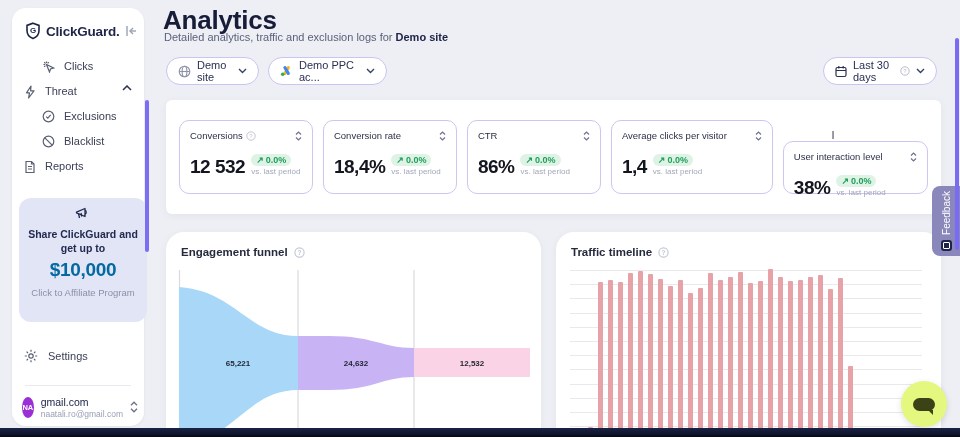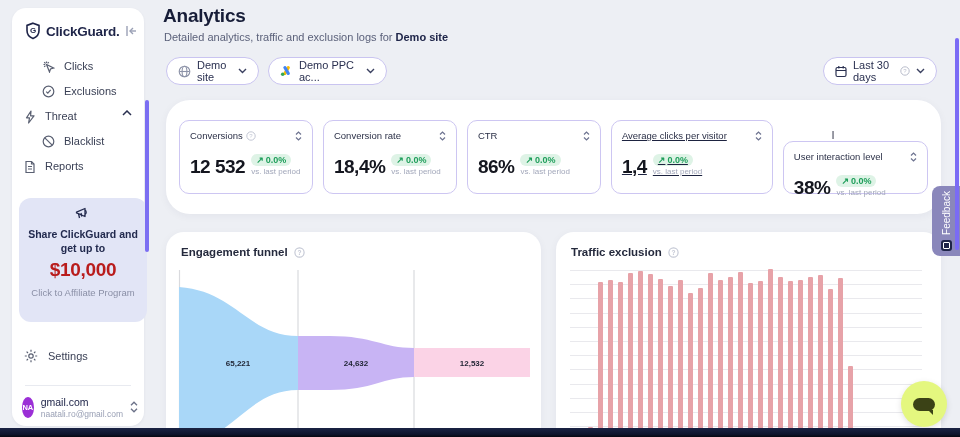--- a/index.html
+++ b/index.html
@@ -15,42 +15,42 @@
   .sidebar{position:absolute;left:12px;top:8px;width:132px;height:418px;background:#fff;border-radius:14px;box-shadow:0 1px 3px rgba(30,35,70,.06);}
   .logo-row{position:absolute;left:13px;top:14px;right:8px;display:flex;align-items:center;gap:5px;}
   .logo-text{font-size:13.5px;font-weight:bold;color:#1e2448;letter-spacing:-.2px;}
   .collapse{margin-left:auto;color:#9aa0b5;}
   .nav{position:absolute;left:0;top:52px;right:0;}
   .nav-item{display:flex;align-items:flex-start;gap:9px;height:25px;padding:0 12px;font-size:11px;color:#3b4156;cursor:pointer;}
   .nav-item.sub{padding-left:30px;}
   .nav-item .chev{margin-left:auto;color:#2a3050;}
   .promo{position:absolute;left:7px;top:190px;width:128px;height:124px;background:#e2e5f6;border-radius:12px;text-align:center;padding-top:8px;box-sizing:border-box;}
   .promo-title{font-size:10.5px;font-weight:bold;color:#222a4e;line-height:1.3;margin-top:3px;}
-  .promo-amount{font-size:19px;font-weight:bold;color:#b91c1c;margin-top:4px;letter-spacing:-.3px;}
+  .promo-amount{font-size:19px;font-weight:bold;color:#0369a1;margin-top:4px;letter-spacing:-.3px;}
   .share-btn{margin:7px auto 0;width:92px;height:20px;border:1px solid #6a6f9a;border-radius:11px;background:rgba(255,255,255,.55);display:flex;align-items:center;justify-content:center;gap:5px;font-size:10.5px;font-weight:bold;color:#232a4e;cursor:pointer;}
   .promo-caption{font-size:9.5px;color:#8a8fa6;margin-top:6px;}
   .settings-row{position:absolute;left:12px;top:341px;display:flex;align-items:center;gap:10px;font-size:11px;color:#3b4156;cursor:pointer;}
   .sb-divider{position:absolute;left:13px;right:13px;top:377px;height:1px;background:#e8eaf0;}
   .account{position:absolute;left:10px;top:388px;right:6px;display:flex;align-items:center;gap:7px;cursor:pointer;}
   .avatar{width:21px;height:21px;border-radius:50%;background:#9b2fd6;color:#fff;font-size:7.5px;font-weight:bold;display:flex;align-items:center;justify-content:center;}
   .acct-name{font-size:10.5px;font-weight:normal;color:#20264a;line-height:1.2;}
   .acct-email{font-size:8.5px;color:#9aa0b5;}
   .acct-chev{margin-left:auto;color:#6b7188;}
   .sb-scroll{position:absolute;left:145px;top:100px;width:4px;height:152px;background:#7b6ef2;border-radius:2px;}
 
   
-  .page-title{position:absolute;left:163px;top:5px;font-size:19px;font-weight:bold;color:#171d38;letter-spacing:-.2px;}
+  .page-title{position:absolute;left:163px;top:5px;font-size:26px;font-weight:bold;color:#171d38;letter-spacing:-.2px;}
   .page-sub{position:absolute;left:164px;top:31px;font-size:11px;color:#5b617a;}
   .page-sub b{color:#20264a;}
 
   .pill{position:absolute;top:57px;height:28px;border:1px solid #c9c4f0;border-radius:15px;background:#fff;display:flex;align-items:center;gap:6px;padding:0 11px;font-size:11px;color:#2a3050;box-sizing:border-box;cursor:pointer;}
   .pill .chev{color:#3a4060;}
 
   
-  .stats-panel{position:absolute;left:166px;top:100px;width:775px;height:114px;background:#fff;border-radius:24px;box-shadow:0 2px 8px rgba(30,35,70,.05);display:flex;gap:10px;padding:20px 13px;box-sizing:border-box;}
+  .stats-panel{position:absolute;left:166px;top:100px;width:775px;height:114px;background:#fff;border-radius:6px;box-shadow:0 2px 8px rgba(30,35,70,.05);display:flex;gap:10px;padding:20px 13px;box-sizing:border-box;}
   .stat-card{flex:1;border:1px solid #cdc6f2;border-radius:10px;padding:9px 10px 8px;box-sizing:border-box;background:#fff;min-width:0;}
   .stat-top{display:flex;align-items:center;gap:3px;font-size:9.5px;color:#2b3047;white-space:nowrap;}
   .stat-top .sort{margin-left:auto;color:#6d7390;}
   .stat-bottom{display:flex;align-items:flex-end;gap:6px;margin-top:13px;}
   .stat-value{font-size:19px;font-weight:bold;color:#14161f;letter-spacing:-.5px;line-height:1;}
   .delta-wrap{display:flex;flex-direction:column;gap:1px;}
   .delta-badge{display:inline-flex;align-items:center;gap:2px;background:#def3e6;color:#1e9e5a;font-size:9px;font-weight:bold;border-radius:7px;padding:1px 5px;width:max-content;}
   .delta-period{font-size:8px;color:#a2a7ba;}
 
   
@@ -99,41 +99,41 @@
   <div class="nav">
     <div class="nav-item sub">
       <span class="icon">
         <svg width="13" height="13" viewBox="0 0 13 13" stroke="#5a6072" stroke-width="1.2" fill="none">
             <path d="M4.5 4.5 7.5 12l1-3 3-1z"></path>
             <path d="M1.5 4.5h1.6M4.5 1.5v1.6M2.2 2.2l1.2 1.2M2.2 6.8l1.2-1.2M6.8 2.2 5.6 3.4"></path>
           </svg>
       </span>
       <span>Clicks</span>
     </div>
-    <div class="nav-item sub">
-      <span class="icon">
-        <svg width="13" height="13" viewBox="0 0 13 13" stroke="#5a6072" stroke-width="1.2" fill="none">
-            <circle cx="6.5" cy="6.5" r="5.3"></circle>
-            <path d="m4.2 6.6 1.6 1.6 2.9-3.4"></path>
-          </svg>
-      </span>
-      <span>Exclusions</span>
-    </div>
     <div class="nav-item">
       <span class="icon">
         <svg width="12" height="14" viewBox="0 0 12 14" stroke="#5a6072" stroke-width="1.2" fill="none" stroke-linejoin="round">
             <path d="M7 1 2.5 7.8h3L4.6 13 10 5.8H6.6z"></path>
           </svg>
       </span>
       <span>Threat</span>
       <span class="icon chev">
         <svg width="10" height="6" viewBox="0 0 10 6" stroke="currentColor" stroke-width="1.5" fill="none">
             <path d="m1 5 4-4 4 4"></path>
           </svg>
       </span>
+    </div>
+    <div class="nav-item sub">
+      <span class="icon">
+        <svg width="13" height="13" viewBox="0 0 13 13" stroke="#5a6072" stroke-width="1.2" fill="none">
+            <circle cx="6.5" cy="6.5" r="5.3"></circle>
+            <path d="m4.2 6.6 1.6 1.6 2.9-3.4"></path>
+          </svg>
+      </span>
+      <span>Exclusions</span>
     </div>
     <div class="nav-item sub">
       <span class="icon">
         <svg width="13" height="13" viewBox="0 0 13 13" stroke="#5a6072" stroke-width="1.2" fill="none">
             <circle cx="6.5" cy="6.5" r="5.3"></circle>
             <path d="M2.8 2.8l7.4 7.4"></path>
           </svg>
       </span>
       <span>Blacklist</span>
     </div>
@@ -313,21 +313,21 @@
       <span class="delta-wrap">
         <span class="delta-badge">
             <span>↗</span>
             <span>0.0%</span>
           </span>
         <span class="delta-period">vs. last period</span>
       </span>
     </div>
   </div>
 
-  <div class="stat-card" style="flex:1.25;text-decoration:underline;">
+  <div class="stat-card" style="flex:1.25;">
     <div class="stat-top">
       <span>Average clicks per visitor</span>
       <span class="icon sort">
         <svg width="7" height="10" viewBox="0 0 7 10" stroke="currentColor" stroke-width="1.2" fill="none">
             <path d="m1 3.5 2.5-2.5L6 3.5M1 6.5 3.5 9 6 6.5"></path>
           </svg>
       </span>
     </div>
     <div class="stat-bottom">
       <span class="stat-value">1,4</span>
@@ -383,21 +383,21 @@
     <path d="M120,71 L152,71 C196,71 204,83 236,83 L236,112 C204,112 196,125 152,125 L120,125 Z" fill="#c8b4f4"></path>
     <path d="M236,83 L352,83 L352,112 L236,112 Z" fill="#fbd3e6"></path>
     <text x="60" y="101" font-size="8" font-weight="bold" fill="#1f2433" text-anchor="middle" font-family="Liberation Sans,sans-serif">65,221</text>
     <text x="178" y="101" font-size="8" font-weight="bold" fill="#1f2433" text-anchor="middle" font-family="Liberation Sans,sans-serif">24,632</text>
     <text x="294" y="101" font-size="8" font-weight="bold" fill="#1f2433" text-anchor="middle" font-family="Liberation Sans,sans-serif">12,532</text>
   </svg>
 </div>
 
 <div class="chart-card right">
   <div class="chart-title">
-    <span>Traffic exclusion</span>
+    <span>Traffic timeline</span>
     <span class="icon">
       <svg width="11" height="11" viewBox="0 0 10 10" stroke="#c3c7d4" stroke-width="1" fill="none">
           <circle cx="5" cy="5" r="4.2"></circle>
           <text x="5" y="7" font-size="6" fill="#c3c7d4" stroke="none" text-anchor="middle" font-family="Liberation Sans,sans-serif">?</text>
         </svg>
     </span>
   </div>
   <div class="tl-area">
       <div class="tbar" style="left: 18px; height: 10px; background: rgb(231, 162, 168);"></div>
       <div class="tbar" style="left: 28px; height: 155px; background: rgb(231, 162, 168);"></div>

